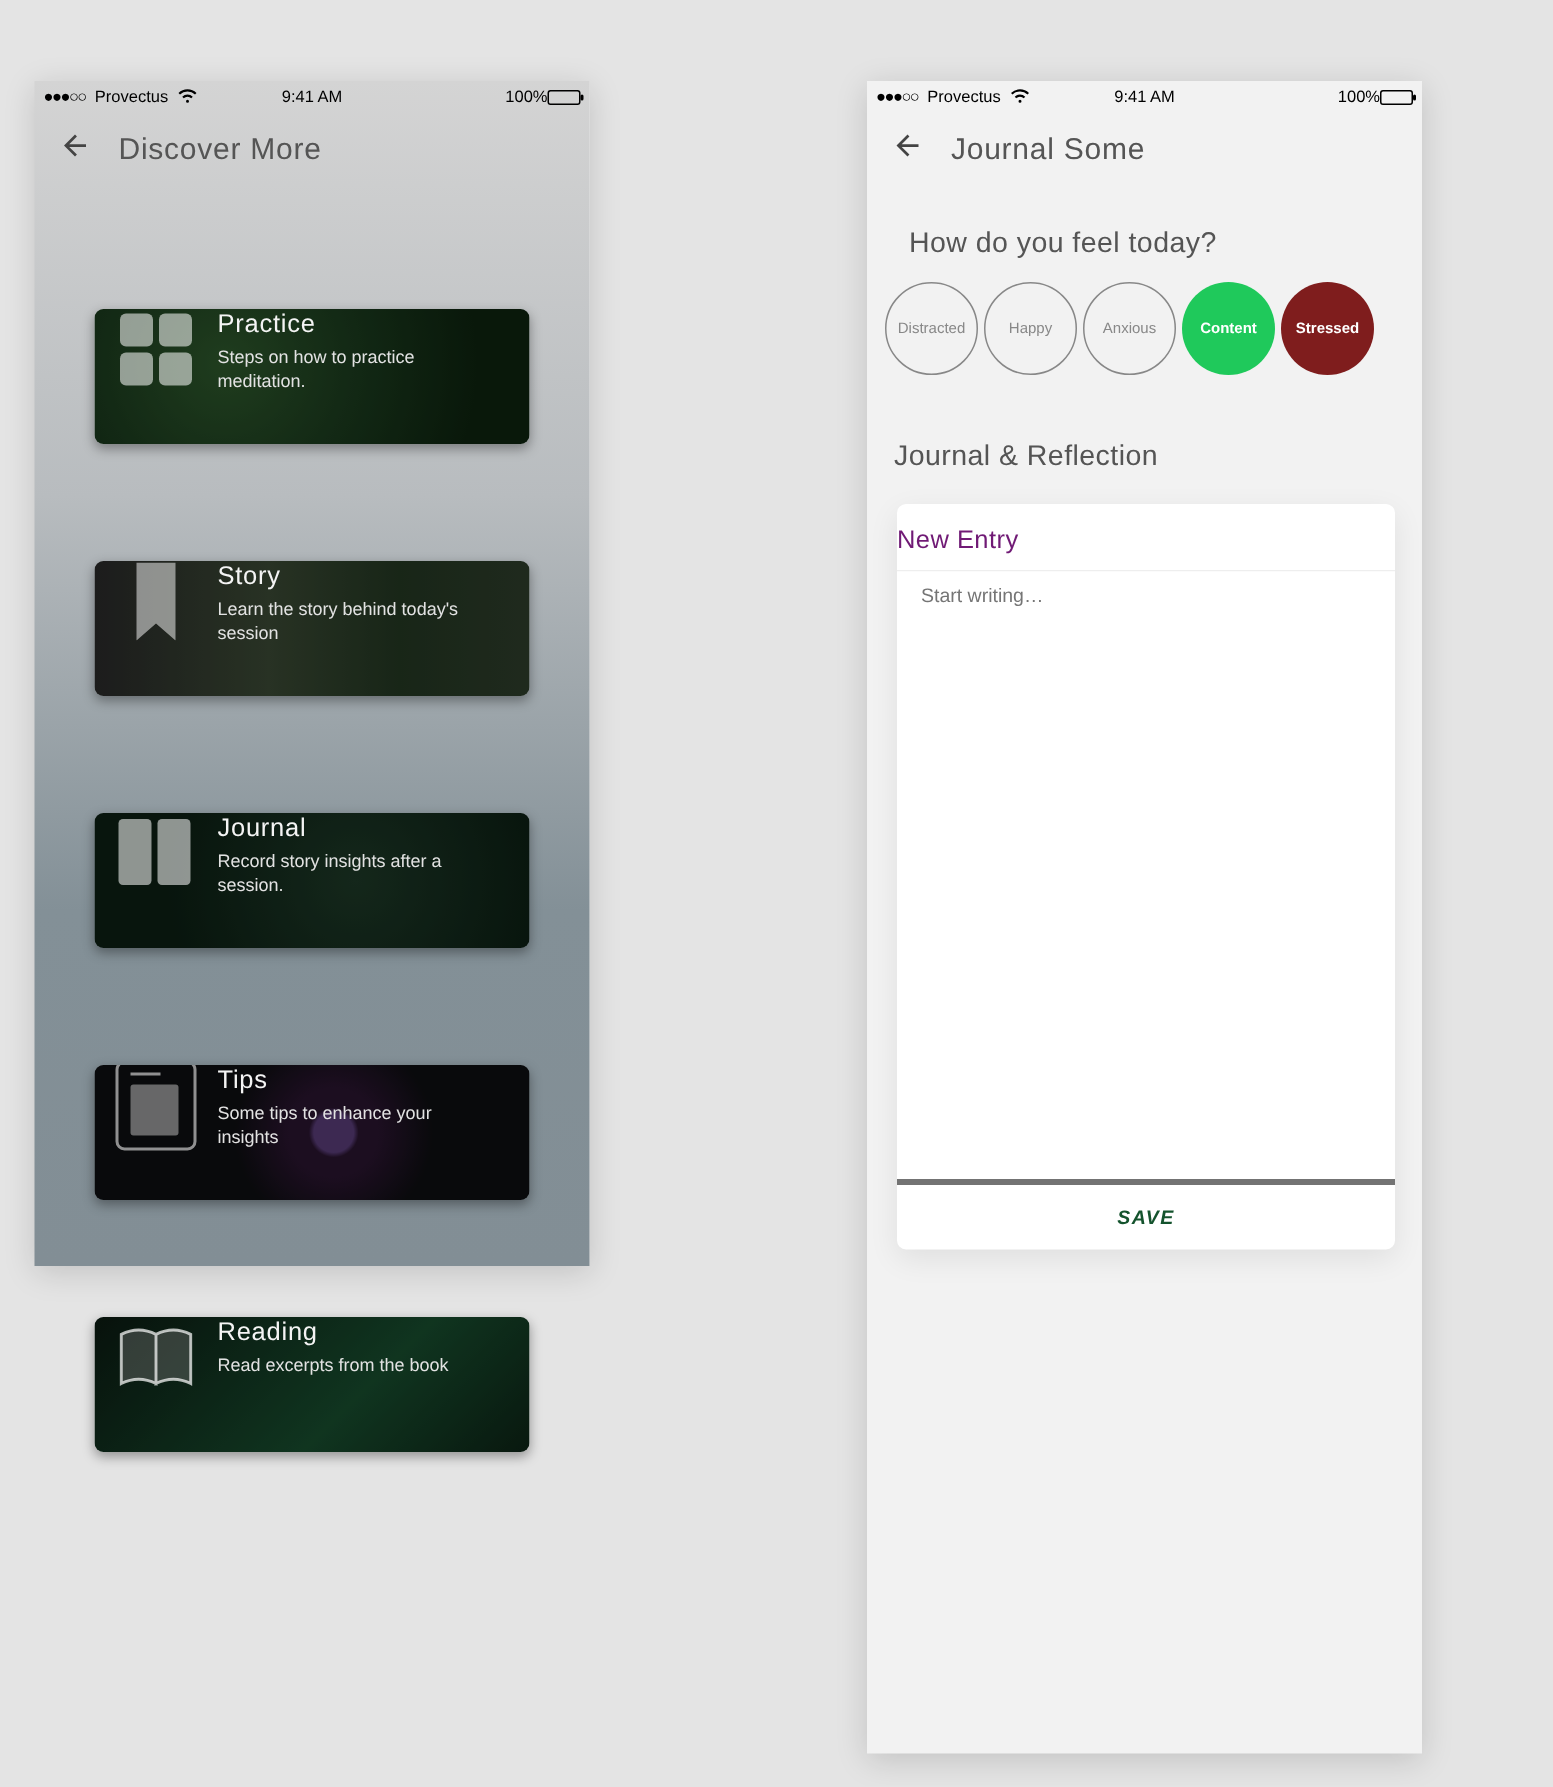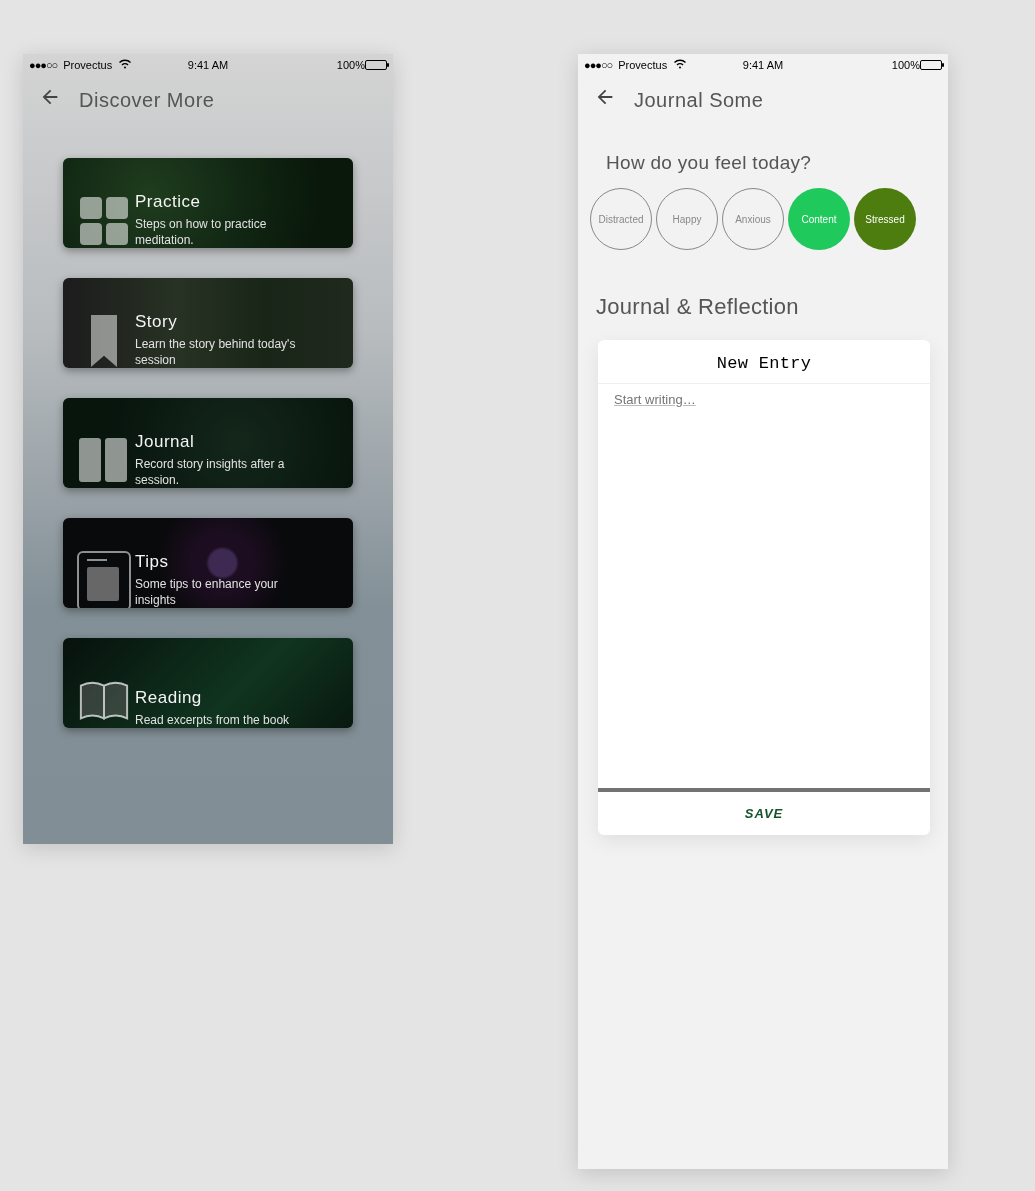--- a/index.html
+++ b/index.html
@@ -48,23 +48,24 @@
   .header {
     display:flex; align-items:center; gap:18px; padding: 10px 16px 14px 16px;
   }
   .back-arrow { font-size:22px; color:#444; cursor:pointer; }
   .header-title { font-size:20px; color:#555; letter-spacing:0.5px; font-weight:400; }
 
   
   .cards { padding: 30px 40px 20px 40px; display:flex; flex-direction:column; gap:30px; }
   .card {
     height:90px; border-radius:6px; position:relative; overflow:hidden;
-    display:flex; align-items:flex-end; padding:0 14px; gap:4px;
+    display:flex; align-items:flex-start; padding:0 14px; gap:14px;
     box-shadow: 0 3px 8px rgba(0,0,0,0.35);
     cursor:pointer;
+    margin-top:48px;
   }
   .card-bg {
     position:absolute; inset:0; z-index:0;
   }
   .bg-practice { background: radial-gradient(circle at 30% 40%, #2f5a2d 0%, #1c3d1f 40%, #0e2410 80%); }
   .bg-story    { background: linear-gradient(90deg,#2a2a2a 0%, #3b4a35 40%, #243823 70%, #2f3e2c 100%); }
   .bg-journal  { background: radial-gradient(circle at 60% 50%, #1e3a28 0%, #0c1f14 70%); }
   .bg-tips     { background: radial-gradient(circle at 55% 50%, #5a3d7a 0 8%, #2a1530 10% 18%, #0e0f12 40%); }
   .bg-reading  { background: linear-gradient(135deg,#0b1a12 0%, #184e2f 60%, #0d2416 100%); }
   .card-overlay { position:absolute; inset:0; background:rgba(0,0,0,0.32); z-index:1; }
@@ -91,37 +92,37 @@
   .question { font-size:19px; color:#555; padding: 24px 18px 14px 28px; letter-spacing:0.3px; font-weight:500;}
   .moods { display:flex; gap:4px; padding: 0 12px; }
   .mood {
     width:62px;height:62px;border-radius:50%;display:flex;align-items:center;justify-content:center;
     font-size:10px;cursor:pointer;flex-shrink:0;
   }
   .mood.outline{border:1px solid;background:transparent;color:#888;}
   .m-distracted{border-color:#4aaea6;}
   .m-happy{border-color:#e4b94e;}
   .m-anxious{border-color:#c9a7d8;text-align:right;}
-  .mood.solid{color:#fff;}
+  .mood.solid{color:#fff;font-weight:bold;}
   .m-content{background:#1fc95b;}
-  .m-stressed{background:#4d7c0f;}
-
-  .section-title{font-size:22px;color:#555;padding: 44px 18px 16px 18px;letter-spacing:0.3px;font-weight:500;}
+  .m-stressed{background:#7f1d1d;}
+
+  .section-title{font-size:19px;color:#555;padding: 44px 18px 16px 18px;letter-spacing:0.3px;font-weight:500;}
 
   .entry-card{
     margin:4px 18px 0 20px;background:#fff;border-radius:6px;
     box-shadow:0 6px 20px rgba(0,0,0,0.08);overflow:hidden;
   }
   .entry-header{
-    text-align:center;font-size:17px;color:#000000;padding:14px 0 10px 0;
-    border-bottom:1px solid #eee;letter-spacing:0.3px;font-family:Liberation Mono, monospace;
+    text-align:left;font-size:17px;color:#701a75;padding:14px 0 10px 0;
+    border-bottom:1px solid #eee;letter-spacing:0.3px;
   }
   .entry-meta{text-align:center;font-size:10px;color:#aaa;padding:8px 0 4px 0;}
   .entry-area{
-    min-height:400px;padding:8px 16px;font-size:13px;color:#bbb;width:100%;border:none;resize:none;outline:none;font-family:inherit;text-decoration:underline;
+    min-height:400px;padding:8px 16px;font-size:13px;color:#bbb;width:100%;border:none;resize:none;outline:none;font-family:inherit;
   }
   .save-btn{
     text-align:center;font-size:13px;font-weight:700;color:#14532d;letter-spacing:1px;
     padding:14px 0;border-top:4px solid #737373;cursor:pointer;font-style:italic;
   }
 </style>
 </head>
 <body>
 
 <div class="phone phone-left">

